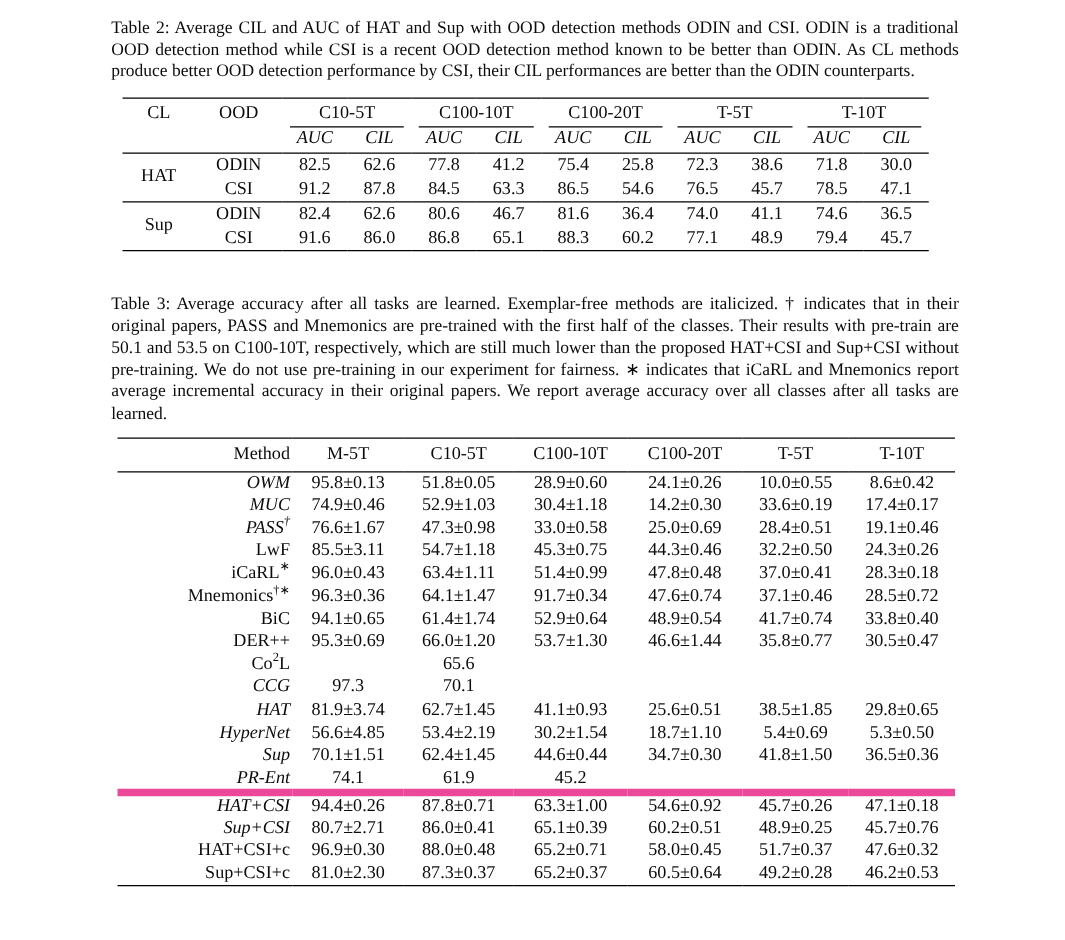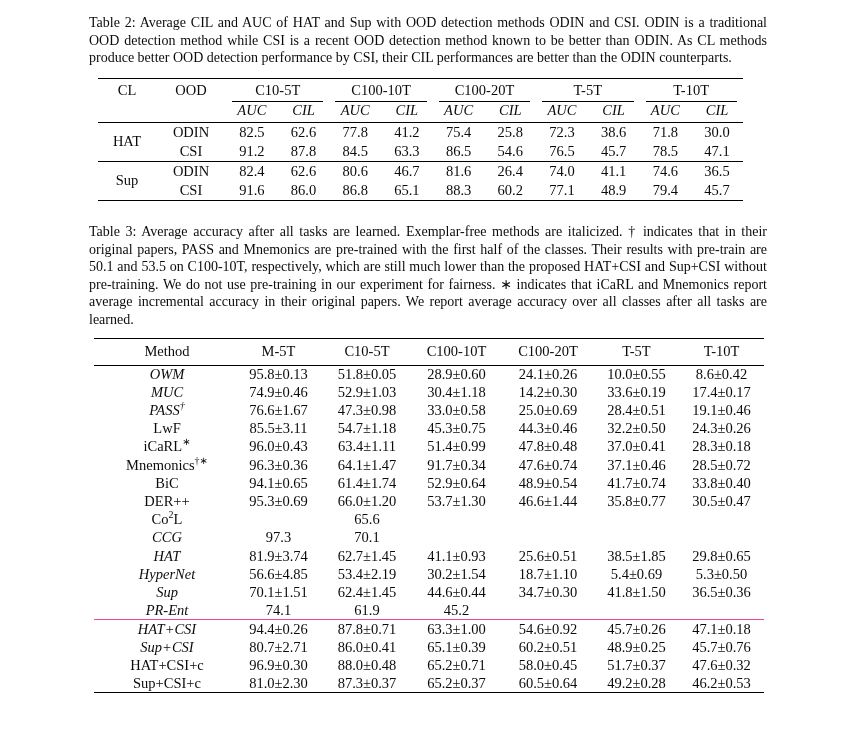--- a/index.html
+++ b/index.html
@@ -9,21 +9,21 @@
     font-family:"Liberation Serif", serif;
     color:#0b0b0b;
   }
   .page { padding:14px 0 0 89px; }
   .caption {
     width:678px;
     font-size:14px;
     line-height:1.26;
     text-align:justify;
   }
-  .caption2 { margin-top:22px; }
+  .caption2 { margin-top:34px; }
 
   table { border-collapse:collapse; table-layout:fixed; font-size:14.5px; }
 
   
   #table2 {
     margin:11px 0 0 9px;
     border-top:1.5px solid #000;
     border-bottom:1.5px solid #000;
   }
   #table2 th, #table2 td { font-weight:normal; text-align:center; padding:0 2px; }
@@ -44,23 +44,23 @@
 
   
   #table3 {
     margin:9px 0 0 5px;
     border-top:1.5px solid #000;
     border-bottom:1.5px solid #000;
   }
   #table3 th { font-weight:normal; text-align:center; padding:4px 2px 5px; }
   #table3 thead tr { border-bottom:1px solid #000; }
   #table3 td { text-align:center; height:18.2px; padding:0 2px; }
-  #table3 .mth { text-align:center; padding-left:8px; }
+  #table3 .mth { text-align:right; padding-left:8px; }
   #table3 .it { font-style:italic;margin-left:42px; }
-  #table3 tbody tr.rule td { border-top:1px solid #ec4899; }
+  #table3 tbody tr.rule td { border-top:6px solid #ec4899; }
   sup { font-size:10px; line-height:0; }
 </style>
 </head>
 <body>
 
 <div class="page">
 
   <p class="caption">Table 2: Average CIL and AUC of HAT and Sup with OOD detection methods ODIN and CSI. ODIN is a traditional OOD detection method while CSI is a recent OOD detection method known to be better than ODIN. As CL methods produce better OOD detection performance by CSI, their CIL performances are better than the ODIN counterparts.</p>
 
   <table id="table2">
@@ -130,21 +130,21 @@
           <td>47.1</td>
         </tr>
         <tr class="blk">
           <td class="cl" rowspan="2">Sup</td>
           <td class="ood">ODIN</td>
           <td>82.4</td>
           <td>62.6</td>
           <td>80.6</td>
           <td>46.7</td>
           <td>81.6</td>
-          <td>26.4</td>
+          <td>36.4</td>
           <td>74.0</td>
           <td>41.1</td>
           <td>74.6</td>
           <td>36.5</td>
         </tr>
         <tr>
           <td class="ood">CSI</td>
           <td>91.6</td>
           <td>86.0</td>
           <td>86.8</td>

